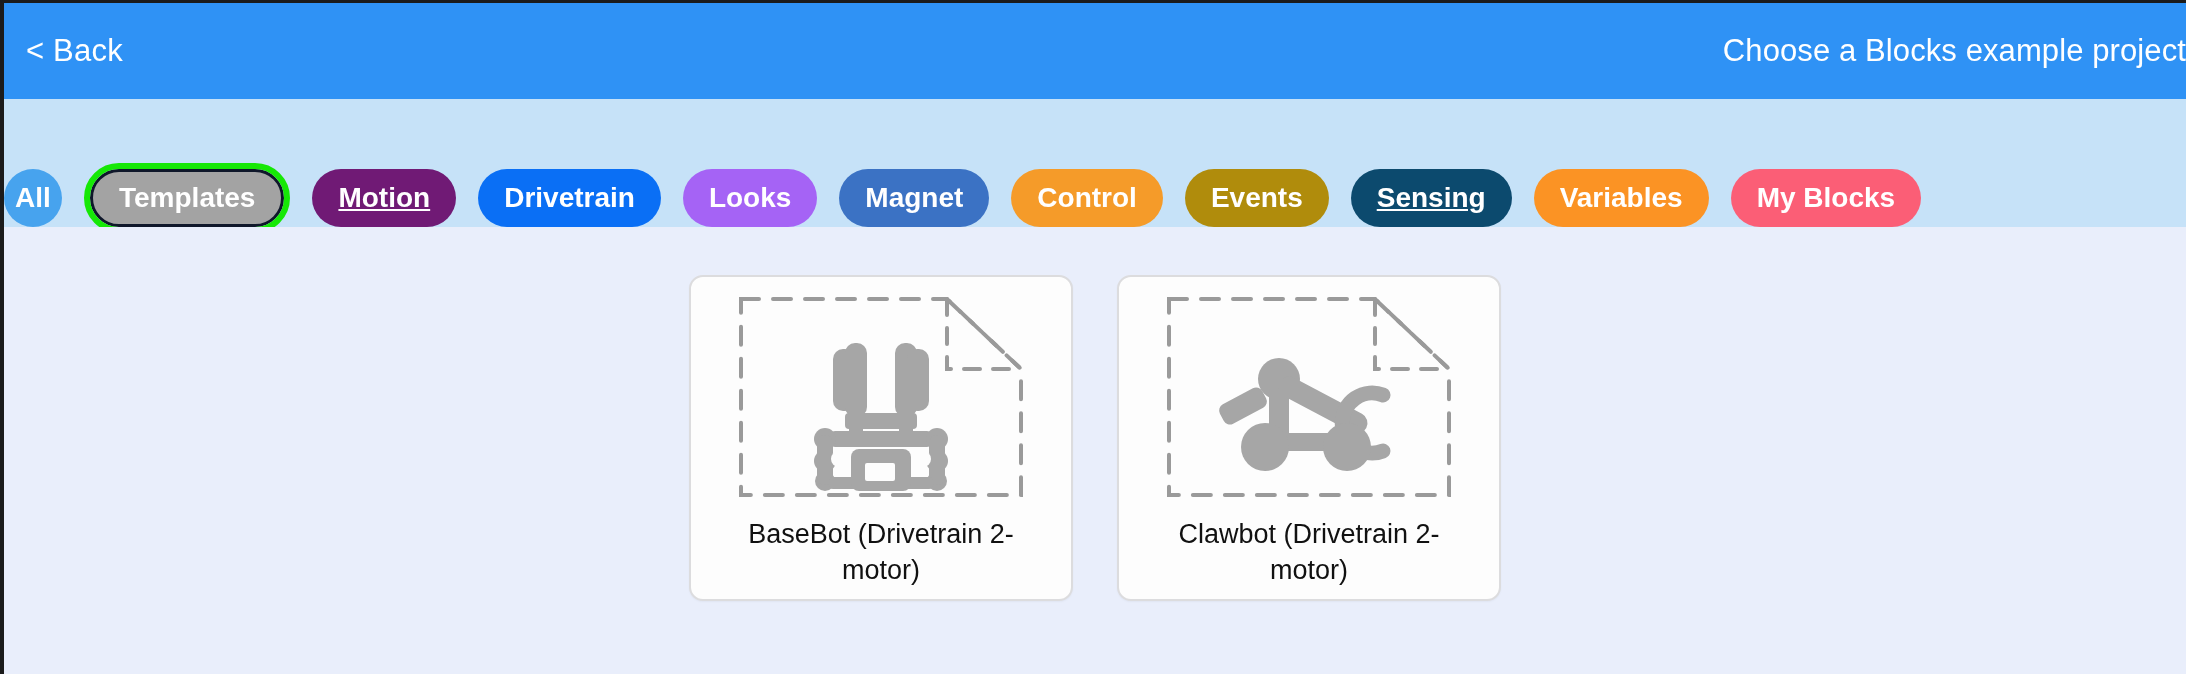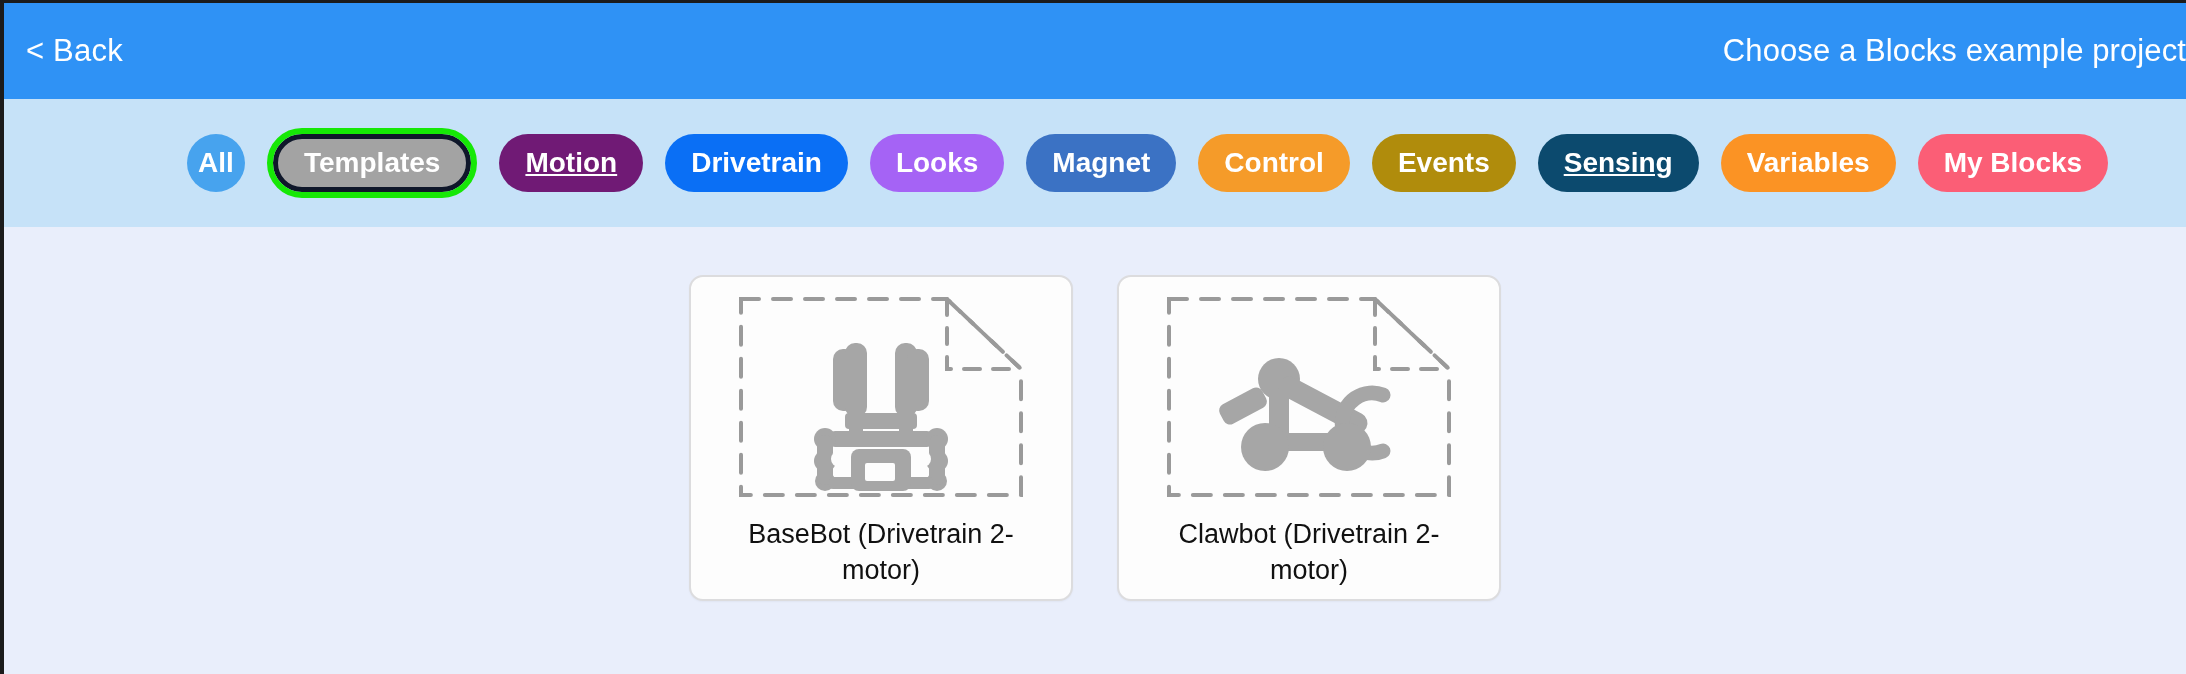--- a/index.html
+++ b/index.html
@@ -51,22 +51,21 @@
     font-size: 31px;
     letter-spacing: 0.1px;
     white-space: nowrap;
   }
 
   
   .filter-bar {
     height: 128px;
     background: #c6e2f8;
     display: flex;
-    align-items: center;
-    padding-left: 183px;
+    align-items: flex-end;
     box-sizing: border-box;
     gap: 22px;
     overflow: hidden;
   }
   .pill {
     border-radius: 999px;
     color: #ffffff;
     font-size: 28px;
     font-weight: bold;
     display: flex;
@@ -79,21 +78,21 @@
     user-select: none;
     box-sizing: border-box;
     flex: 0 0 auto;
   }
   .pill.round {
     width: 58px;
     padding: 0;
     border-radius: 50%;
   }
   .pill.selected {
-    border: 5px solid #0f172a;
+    border: 3px solid #0f172a;
     outline: 6px solid #16e806;
     outline-offset: 0px;
     margin: 0 6px;
   }
 
   
   .content {
     position: relative;
     height: 450px;
     background: #e9eefb;

